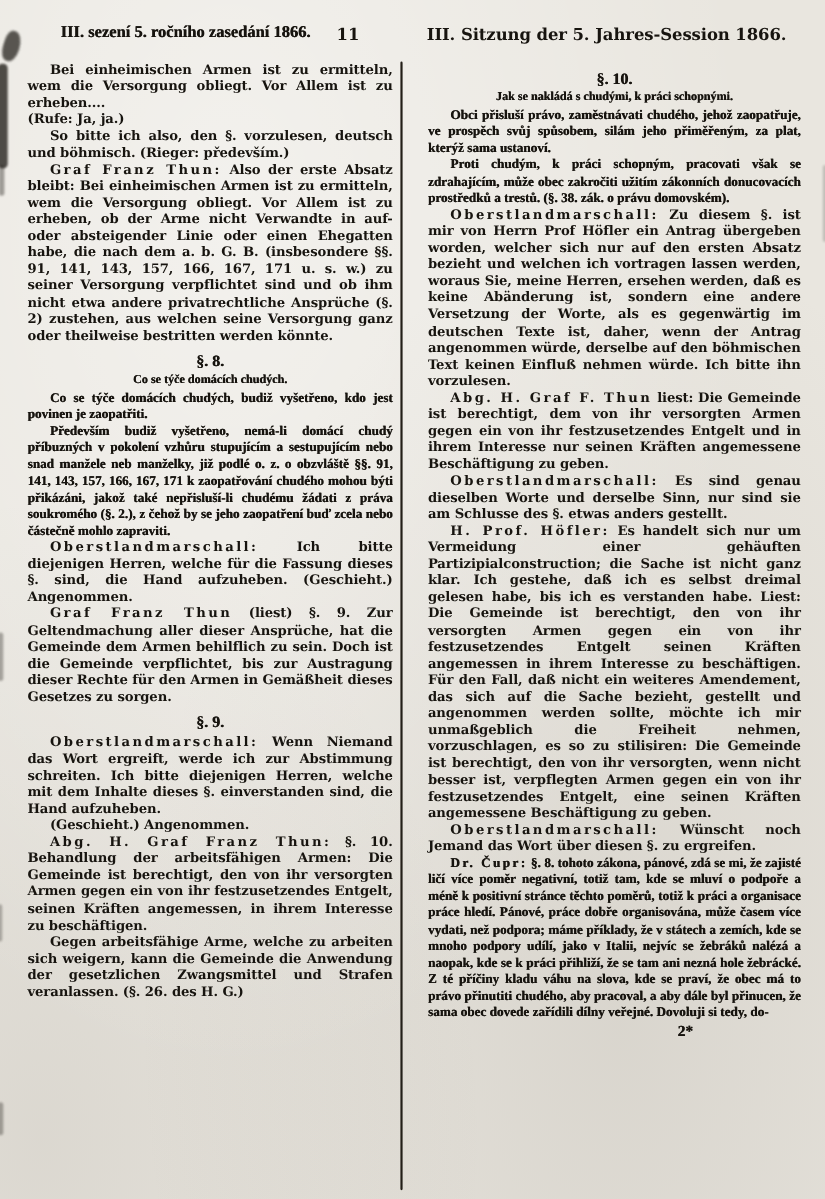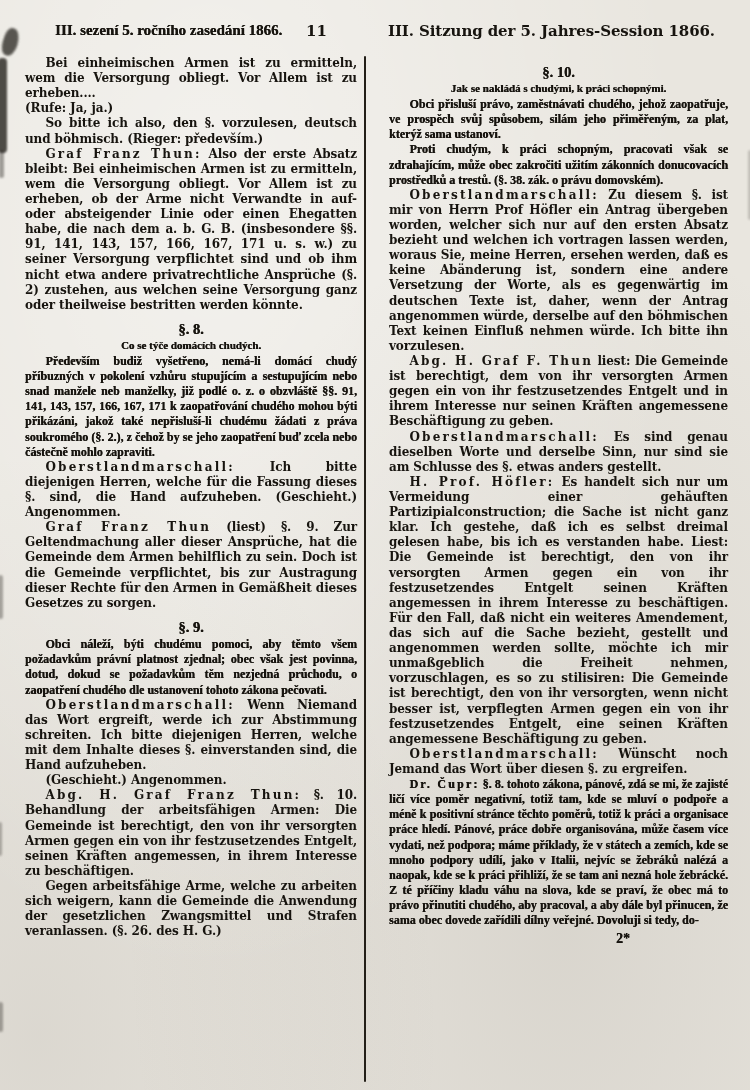--- a/index.html
+++ b/index.html
@@ -64,25 +64,25 @@
   </div>
 
   <div class="cols">
     <div class="col-left" id="col-left">
         <div class="para fraktur">Bei einheimischen Armen ist zu ermitteln, wem die Versorgung obliegt. Vor Allem ist zu erheben....</div>
         <div class="para fraktur noindent">(Rufe: Ja, ja.)</div>
         <div class="para fraktur">So bitte ich also, den §. vorzulesen, deutsch und böhmisch. (Rieger: především.)</div>
         <div class="para fraktur"><span class="speaker">Graf Franz Thun:</span> Also der erste Absatz bleibt: Bei einheimischen Armen ist zu ermitteln, wem die Versorgung obliegt. Vor Allem ist zu erheben, ob der Arme nicht Verwandte in auf- oder absteigender Linie oder einen Ehegatten habe, die nach dem a. b. G. B. (insbesondere §§. 91, 141, 143, 157, 166, 167, 171 u. s. w.) zu seiner Versorgung verpflichtet sind und ob ihm nicht etwa andere privatrechtliche Ansprüche (§. 2) zustehen, aus welchen seine Versorgung ganz oder theilweise bestritten werden könnte.</div>
         <div class="heading antiqua">§. 8.</div>
         <div class="subheading antiqua">Co se týče domácích chudých.</div>
+        <div class="para antiqua">Co se týče domácích chudých, budiž vyšetřeno, kdo jest povinen je zaopatřiti.</div>
         <div class="para antiqua">Především budiž vyšetřeno, nemá-li domácí chudý příbuzných v pokolení vzhůru stupujícím a sestupujícím nebo snad manžele neb manželky, již podlé o. z. o obzvláště §§. 91, 141, 143, 157, 166, 167, 171 k zaopatřování chudého mohou býti přikázáni, jakož také nepřisluší-li chudému žádati z práva soukromého (§. 2.), z čehož by se jeho zaopatření buď zcela nebo částečně mohlo zapraviti.</div>
         <div class="para fraktur"><span class="speaker">Oberstlandmarschall:</span> Ich bitte diejenigen Herren, welche für die Fassung dieses §. sind, die Hand aufzuheben. (Geschieht.) Angenommen.</div>
         <div class="para fraktur"><span class="speaker">Graf Franz Thun</span> (liest) §. 9. Zur Geltendmachung aller dieser Ansprüche, hat die Gemeinde dem Armen behilflich zu sein. Doch ist die Gemeinde verpflichtet, bis zur Austragung dieser Rechte für den Armen in Gemäßheit dieses Gesetzes zu sorgen.</div>
         <div class="heading antiqua">§. 9.</div>
-        <div class="para antiqua">Obci náleží, býti chudému pomoci, aby těmto všem požadavkům právní platnost zjednal; obec však jest povinna, dotud, dokud se požadavkům těm nezjedná průchodu, o zaopatření chudého dle ustanovení tohoto zákona pečovati.</div>
         <div class="para fraktur"><span class="speaker">Oberstlandmarschall:</span> Wenn Niemand das Wort ergreift, werde ich zur Abstimmung schreiten. Ich bitte diejenigen Herren, welche mit dem Inhalte dieses §. einverstanden sind, die Hand aufzuheben.</div>
         <div class="para fraktur">(Geschieht.) Angenommen.</div>
         <div class="para fraktur"><span class="speaker">Abg. H. Graf Franz Thun:</span> §. 10. Behandlung der arbeitsfähigen Armen: Die Gemeinde ist berechtigt, den von ihr versorgten Armen gegen ein von ihr festzusetzendes Entgelt, seinen Kräften angemessen, in ihrem Interesse zu beschäftigen.</div>
         <div class="para fraktur">Gegen arbeitsfähige Arme, welche zu arbeiten sich weigern, kann die Gemeinde die Anwendung der gesetzlichen Zwangsmittel und Strafen veranlassen. (§. 26. des H. G.)</div>
       </div>
     <div class="divider"></div>
     <div class="col-right" id="col-right">
         <div class="heading antiqua">§. 10.</div>
         <div class="subheading antiqua">Jak se nakládá s chudými, k práci schopnými.</div>
         <div class="para antiqua">Obci přisluší právo, zaměstnávati chudého, jehož zaopatřuje, ve prospěch svůj spůsobem, silám jeho přiměřeným, za plat, kterýž sama ustanoví.</div>

